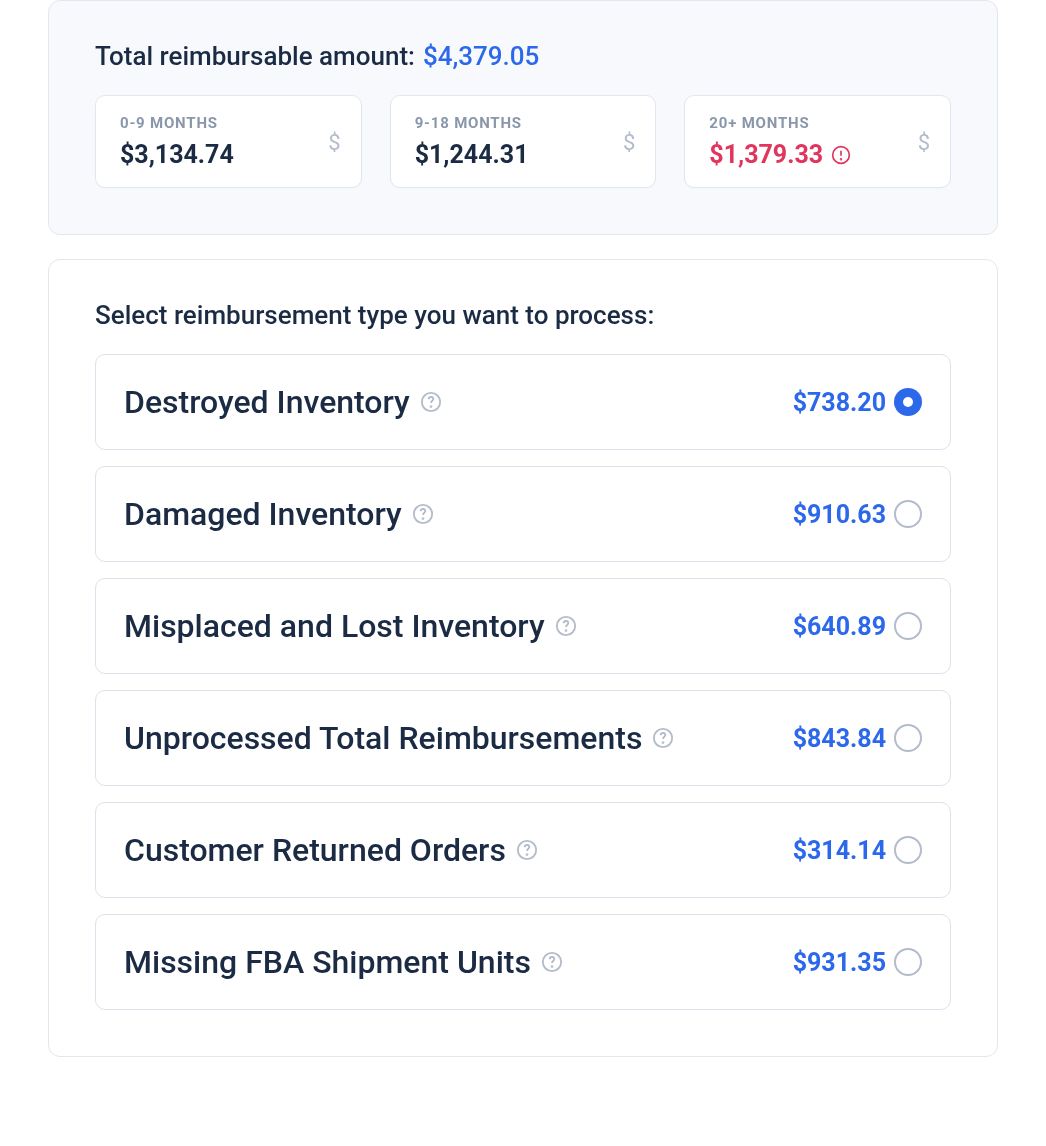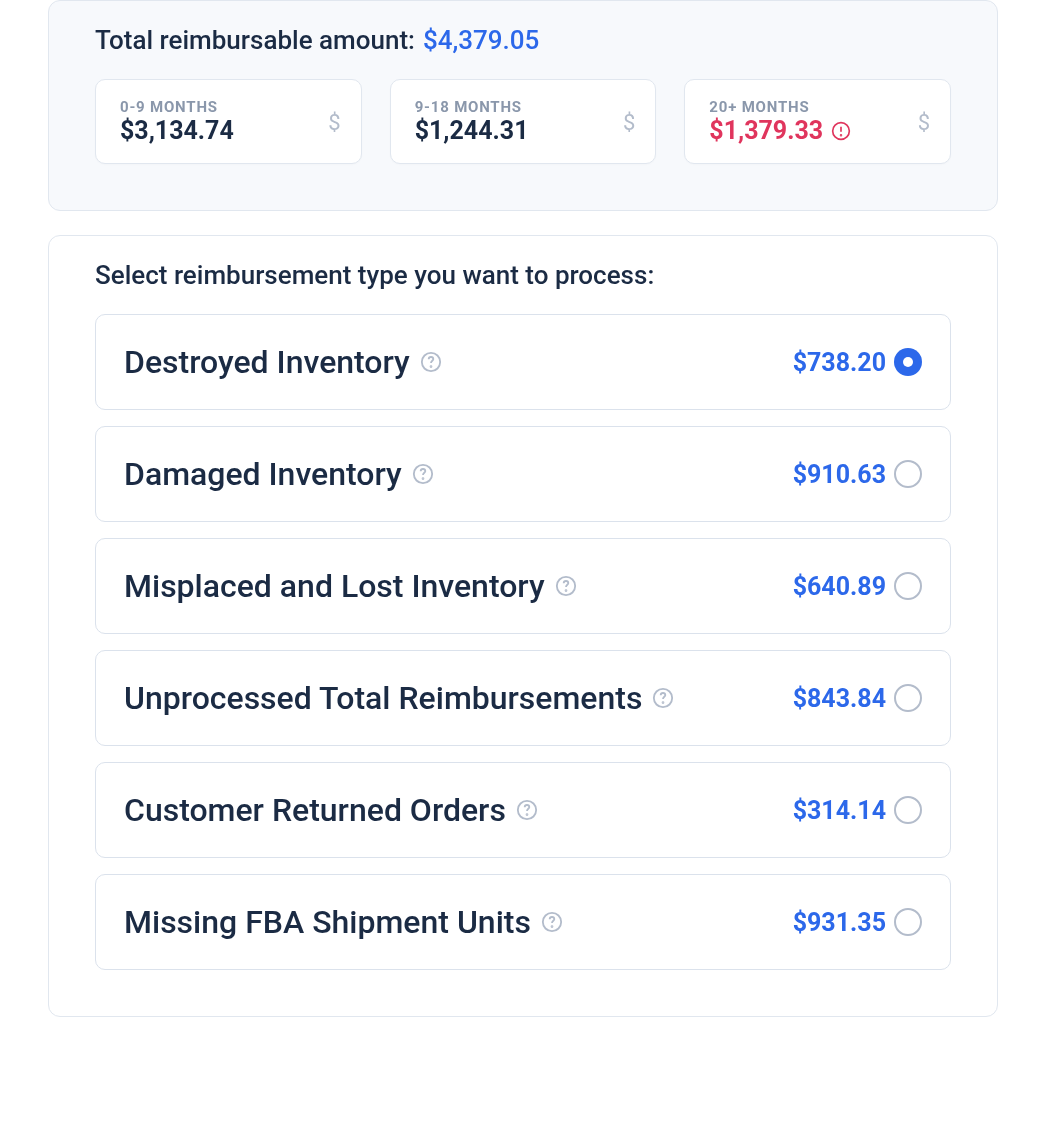--- a/index.html
+++ b/index.html
@@ -10,21 +10,21 @@
     body {
       font-family: -apple-system, BlinkMacSystemFont, 'Segoe UI', Roboto, Helvetica, Arial, sans-serif;
       background: #ffffff;
       padding: 0;
       width: 1046px;
     }
     .panel {
       background: #f7f9fc;
       border: 1px solid #e1e7ef;
       border-radius: 12px;
-      padding: 24px 46px 46px 46px;
+      padding: 40px 46px 46px 46px;
       margin: 0 48px 24px 48px;
     }
     .panel-white {
       background: #ffffff;
     }
     .total-row {
       display: flex;
       align-items: baseline;
       gap: 8px;
       margin-bottom: 24px;
@@ -50,20 +50,21 @@
       border-radius: 10px;
       padding: 18px 24px;
       position: relative;
       box-shadow: 0 1px 2px rgba(0,0,0,0.02);
     }
     .card-label {
       font-size: 15px;
       font-weight: 700;
       letter-spacing: 0.8px;
       color: #8a97ab;
+      margin-bottom: 8px;
     }
     .card-value {
       font-size: 25px;
       font-weight: 700;
       color: #1b2b44;
       display: flex;
       align-items: center;
       gap: 8px;
     }
     .card-value.danger {

